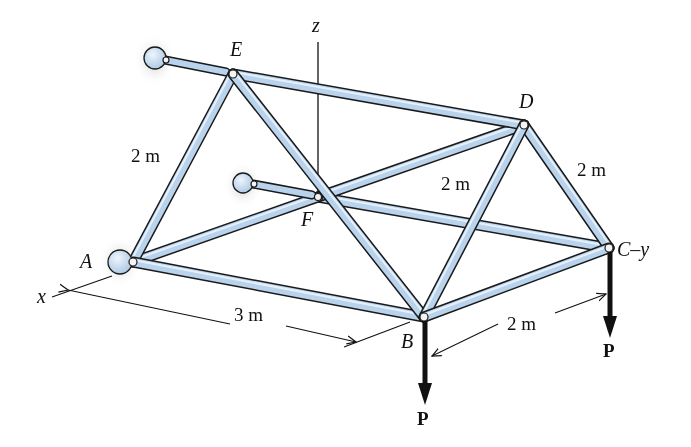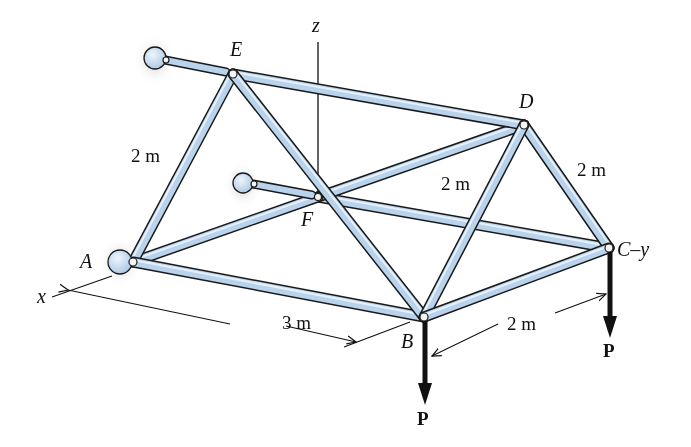--- a/index.html
+++ b/index.html
@@ -155,18 +155,18 @@
   <span class="lbl node-lbl" style="left:80px; top:250px;">A</span>
   <span class="lbl node-lbl" style="left:401px; top:330px;">B</span>
   <span class="lbl node-lbl" style="left:617px; top:238px;text-align:center;">C–y</span>
 
   <span class="lbl node-lbl" style="left:312px; top:14px;">z</span>
   <span class="lbl node-lbl" style="left:37px; top:285px;">x</span>
 
   <span class="lbl dim" style="left:131px; top:145px;">2 m</span>
   <span class="lbl dim" style="left:577px; top:159px;">2 m</span>
   <span class="lbl dim" style="left:441px; top:173px;">2 m</span>
-  <span class="lbl dim" style="left:234px; top:312px;margin-left:48px;">3 m</span>
+  <span class="lbl dim" style="left:234px; top:304px;">3 m</span>
   <span class="lbl dim" style="left:507px; top:313px;">2 m</span>
 
   <span class="lbl force" style="left:417px; top:408px;">P</span>
   <span class="lbl force" style="left:603px; top:340px;">P</span>
 </div>
 
 </body></html>

